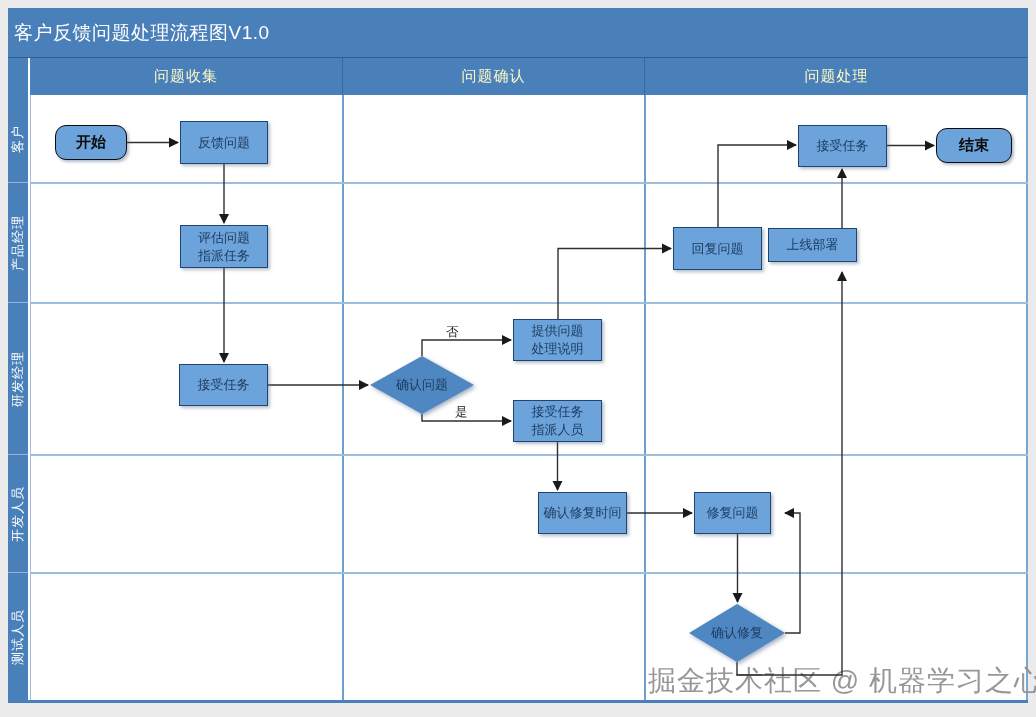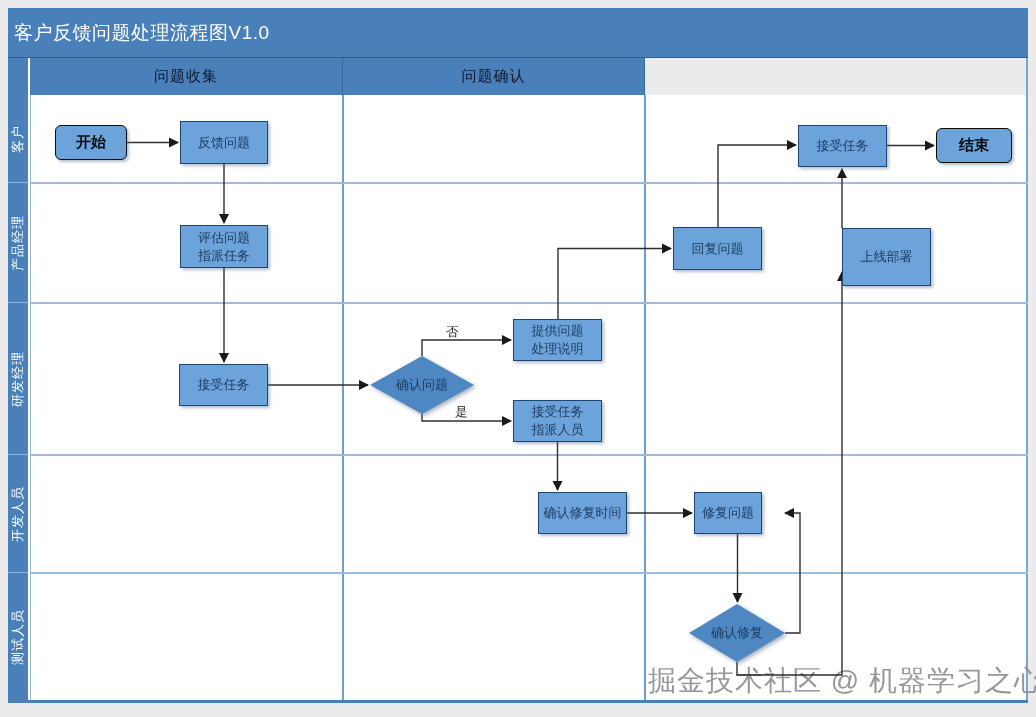--- a/index.html
+++ b/index.html
@@ -17,37 +17,37 @@
     border-bottom:1px solid rgba(20,50,90,.45);z-index:2;}
   .title-bar span{font-size:19px;letter-spacing:.5px;}
 
   .lane-strip{position:absolute;left:8px;top:58px;width:20px;height:642px;background:var(--band);z-index:2;}
   .strip-gap{position:absolute;left:28px;top:58px;width:2px;height:642px;background:#fff;z-index:2;}
   .lane-cell{position:absolute;left:8px;width:20px;display:flex;align-items:center;justify-content:center;z-index:3;}
   .lane-cell + .lane-cell{border-top:0;}
   .lane-cell span{transform:rotate(-90deg);white-space:nowrap;color:#fff;font-size:13px;letter-spacing:1px;}
   .lane-sep{position:absolute;left:8px;width:20px;height:1px;background:rgba(255,255,255,.4);z-index:4;}
 
-  .col-header{position:absolute;top:58px;height:37px;background:var(--band);color:#0f172a;
+  .col-header{position:absolute;top:58px;height:37px;background:var(--band);color:#fef9c3;
     display:flex;align-items:center;justify-content:center;box-sizing:border-box;z-index:2;}
   .col-header span{font-size:15px;letter-spacing:1px;}
   .hdr-div{border-right:1px solid var(--header-divider);}
 
   .body-white{position:absolute;left:30px;top:95px;width:998px;height:605px;background:var(--canvas-white);z-index:0;}
   .v-col-line{position:absolute;top:95px;height:605px;width:2px;background:var(--column-line);z-index:1;}
   .h-lane-line{position:absolute;left:30px;width:998px;height:2px;background:var(--lane-line);z-index:1;}
   .frame-left{position:absolute;left:30px;top:58px;width:1px;height:642px;background:var(--lane-line);z-index:1;}
   .frame-right{position:absolute;left:1026px;top:58px;width:2px;height:642px;background:#79a7d4;z-index:1;}
   .frame-bottom{position:absolute;left:8px;top:700px;width:1020px;height:3px;background:var(--frame-border);z-index:2;}
 
   .node{position:absolute;box-sizing:border-box;display:flex;align-items:center;justify-content:center;
     text-align:center;z-index:3;}
   .rect{background:var(--node-fill);border:1.5px solid var(--node-border);
     box-shadow:2px 2px 3px rgba(90,110,140,.45);}
-  .pill{background:var(--node-fill);border:1.6px solid #0c0c0c;border-radius:6px;
+  .pill{background:var(--node-fill);border:1.6px solid #0c0c0c;border-radius:11px;
     box-shadow:2px 2px 3px rgba(90,110,140,.45);}
   .pill .nlabel{font-weight:bold;color:#0b0b0b;font-size:15px;}
   .nlabel{font-size:13px;line-height:1.35;color:var(--node-text);white-space:pre-line;}
 
   .diamond-wrap{position:absolute;z-index:3;filter:drop-shadow(2px 2px 2px rgba(90,110,140,.55));
     display:flex;align-items:center;justify-content:center;}
   .diamond{position:absolute;inset:0;background:var(--diamond-fill);
     clip-path:polygon(50% 0,100% 50%,50% 100%,0 50%);}
   .dlabel{position:relative;z-index:1;}
 
@@ -71,20 +71,23 @@
   <div class="body-white"></div>
   <div class="frame-left"></div>
   <div class="frame-right"></div>
   <div class="frame-bottom"></div>
 
   <div class="col-header hdr-div" style="left:30px;width:313px">
     <span>问题收集</span>
   </div>
   <div class="col-header hdr-div" style="left:343px;width:302px">
     <span>问题确认</span>
+  </div>
+  <div class="col-header" style="left:645px;width:383px">
+    <span>问题处理</span>
   </div>
 
   <div class="v-col-line" style="left:342px"></div>
   <div class="v-col-line" style="left:644px"></div>
   <div class="h-lane-line" style="top:182px"></div>
   <div class="h-lane-line" style="top:302px"></div>
   <div class="h-lane-line" style="top:454px"></div>
   <div class="h-lane-line" style="top:572px"></div>
 
   <div class="lane-strip"></div>
@@ -160,33 +163,33 @@
     <span class="nlabel">提供问题
 处理说明</span>
   </div>
   <div class="node rect" style="left:513px;top:400px;width:89px;height:42px">
     <span class="nlabel">接受任务
 指派人员</span>
   </div>
   <div class="node rect" style="left:538px;top:492px;width:89px;height:42px">
     <span class="nlabel">确认修复时间</span>
   </div>
-  <div class="node rect" style="left:694px;top:492px;width:68px;height:42px">
+  <div class="node rect" style="left:694px;top:492px;width:77px;height:42px">
     <span class="nlabel">修复问题</span>
   </div>
 
   <div class="diamond-wrap" style="left:689px;top:604px;width:96px;height:58px">
     <div class="diamond"></div>
     <span class="nlabel dlabel">确认修复</span>
   </div>
 
   <div class="node rect" style="left:673px;top:227px;width:89px;height:43px">
     <span class="nlabel">回复问题</span>
   </div>
-  <div class="node rect" style="left:842px;top:228px;width:89px;height:58px">
+  <div class="node rect" style="left:768px;top:228px;width:89px;height:34px">
     <span class="nlabel">上线部署</span>
   </div>
   <div class="node rect" style="left:798px;top:125px;width:89px;height:42px">
     <span class="nlabel">接受任务</span>
   </div>
   <div class="node pill" style="left:936px;top:128px;width:76px;height:35px">
     <span class="nlabel">结束</span>
   </div>
 
 </div>

